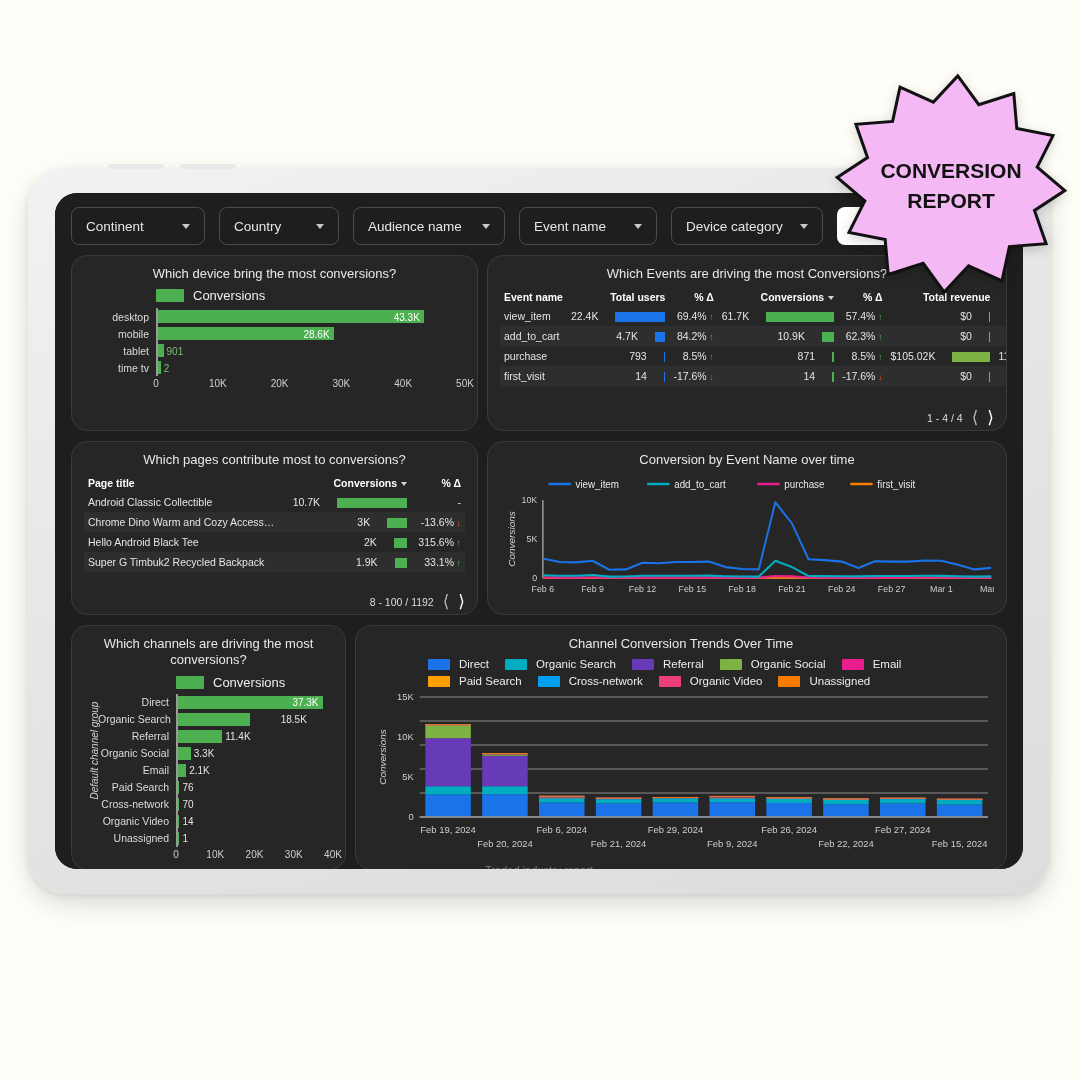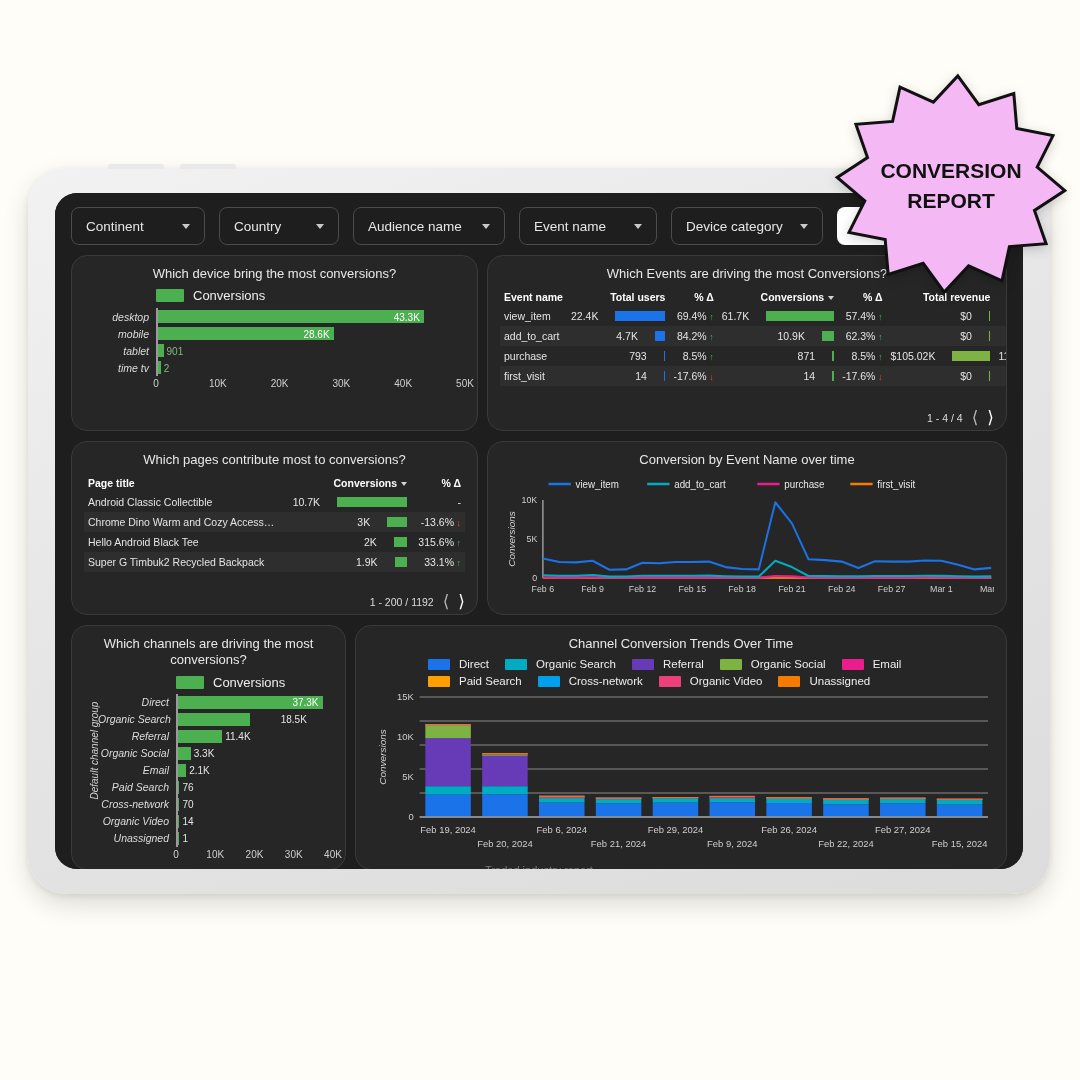--- a/index.html
+++ b/index.html
@@ -105,21 +105,21 @@
   #card-event-timeline    { flex: 1; height: 174px; }
   #card-channel-conversions { width: 275px; height: 245px; }
   #card-channel-trends    { flex: 1; height: 245px; }
 
   
   .legend-row { display: flex; align-items: center; gap: 9px; font-size: 13px; color: #ededed; }
   .legend-swatch { width: 28px; height: 13px; border-radius: 1px; flex: none; }
 
   .hbar-rows { position: relative; }
   .hbar-row { display: flex; align-items: center; height: 17px; }
-  .hbar-label { width: 72px; text-align: right; padding-right: 7px; color: #dcdcdc; font-size: 10.5px; white-space: nowrap; font-style: italic; }
+  .hbar-label { width: 72px; text-align: right; padding-right: 7px; color: #dcdcdc; font-size: 10.5px; white-space: nowrap; }
   .hbar-track { flex: 1; position: relative; height: 100%; border-left: 2px solid #9a9a9a; }
   .hbar-fill { position: absolute; left: 0; top: 2px; bottom: 2px; background: #4caf50; }
   .hbar-inlabel {
     position: absolute; top: 50%; transform: translateY(-50%);
     font-size: 10px; color: #fff; white-space: nowrap;
   }
   .hbar-outlabel {
     position: absolute; top: 50%; transform: translateY(-50%);
     font-size: 10px; color: #7dbd7d; white-space: nowrap;
   }
@@ -134,21 +134,21 @@
     font-size: 10.5px; color: #fff; font-weight: bold;
     padding: 3px 4px; text-align: right; white-space: nowrap;
   }
   .dtable th.left { text-align: left; }
   .dtable td {
     font-size: 10.5px; color: #e4e4e4;
     padding: 4px 4px; text-align: right; white-space: nowrap;
   }
   .dtable td.left { text-align: left; overflow: hidden; text-overflow: ellipsis; }
   .dtable tr.alt td { background: #2e2e2e; }
-  .cellbar { display: inline-flex; align-items: center; gap: 17px; justify-content: flex-end; width: 100%; }
+  .cellbar { display: inline-flex; align-items: flex-end; gap: 17px; justify-content: flex-end; width: 100%; }
   .cellbar-fill { height: 10px; flex: none; }
   .delta-up { color: #4caf50; font-size: 9px; }
   .delta-down { color: #f4511e; font-size: 9px; }
   .th-caret {
     display: inline-block; margin-left: 4px;
     border-left: 3.5px solid transparent; border-right: 3.5px solid transparent;
     border-top: 4.5px solid #d4d4d4; vertical-align: middle;
   }
   .table-footer {
     position: absolute; right: 12px; bottom: 4px;
@@ -429,21 +429,21 @@
                   <td><span class="cellbar">
                       <span>1.9K</span>
                       <span class="cellbar-fill" style="background: rgb(76, 175, 80); width: 12.6px;"></span>
                     </span></td>
                   <td>33.1%<span class="delta-up"> ↑</span></td>
                 </tr>
               </tbody>
           </table>
           <div class="fade-bottom"></div>
           <div class="table-footer">
-            <span>1 - 200 / 1192</span>
+            <span>8 - 100 / 1192</span>
             <span class="pager-arrow">⟨</span>
             <span class="pager-arrow on">⟩</span>
           </div>
         </div>
 
         <div class="card" id="card-event-timeline">
           <div class="card-title">Conversion by Event Name over time</div>
           <svg id="timeline-svg" width="100%" height="132" viewBox="0 0 530 132" preserveAspectRatio="none">
               <line x1="52" y1="10" x2="76" y2="10" stroke="#1a73e8" stroke-width="2.6"></line>
               <text x="81" y="14" class="tick-text" style="fill:#e8e8e8;font-size:10.5px">view_item</text>

